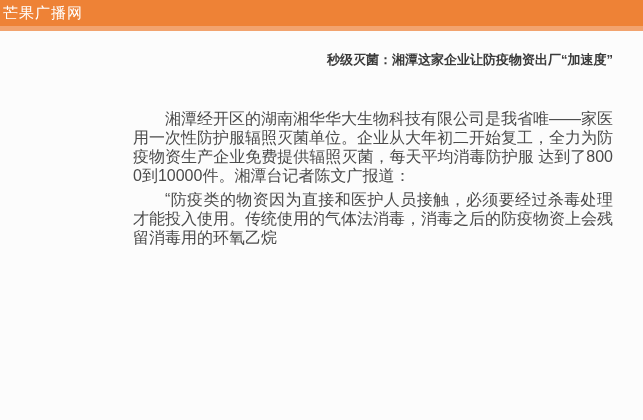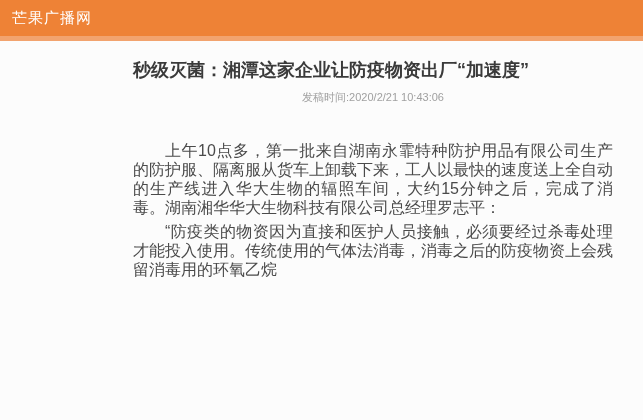--- a/index.html
+++ b/index.html
@@ -12,32 +12,32 @@
     --body-color:#4a4a4a;
   }
   *{box-sizing:border-box;}
   html,body{margin:0;padding:0;}
   body{
     width:643px;height:420px;overflow:hidden;
     background:var(--page-bg);
     font-family:"Liberation Sans","DejaVu Sans",sans-serif;
   }
   .header{
-    height:36px;background:var(--header-bg);
-    display:flex;align-items:center;padding-left:12px;
+    height:26px;background:var(--header-bg);
+    display:flex;align-items:center;padding-left:3px;
   }
   .brand{
     color:var(--header-text);font-size:15px;letter-spacing:1px;cursor:pointer;
   }
   .header-strip{height:5px;background:var(--header-strip);}
   .article{width:480px;margin:0 0 0 133px;}
   h1.title{
     margin:16px 0 0 0;
-    font-size:18px;font-weight:bold;color:var(--title-color);
-    text-align:left;line-height:26px;
+    font-size:13px;font-weight:bold;color:var(--title-color);
+    text-align:right;line-height:26px;
   }
   .meta{
     margin-top:7px;text-align:center;
     font-size:11px;color:var(--meta-color);
   }
   .body{margin-top:36px;}
   .body p{
     margin:0 0 5px 0;
     font-size:16px;line-height:19px;color:var(--body-color);
     text-align:justify;text-indent:2em;
@@ -48,19 +48,18 @@
 <body>
 
 <div class="header">
   <span class="brand">芒果广播网</span>
 </div>
 <div class="header-strip"></div>
 
 <main class="article">
   <h1 class="title">秒级灭菌：湘潭这家企业让防疫物资出厂“加速度”</h1>
 
-  <div class="meta">发稿时间:2020/2/21 10:43:06</div>
 
   <div class="body">
-    <p>上午10点多，第一批来自湖南永霏特种防护用品有限公司生产的防护服、隔离服从货车上卸载下来，工人以最快的速度送上全自动的生产线进入华大生物的辐照车间，大约15分钟之后，完成了消毒。湖南湘华华大生物科技有限公司总经理罗志平：</p>
+    <p>湘潭经开区的湖南湘华华大生物科技有限公司是我省唯——家医用一次性防护服辐照灭菌单位。企业从大年初二开始复工，全力为防疫物资生产企业免费提供辐照灭菌，每天平均消毒防护服 达到了8000到10000件。湘潭台记者陈文广报道：</p>
     <p>“防疫类的物资因为直接和医护人员接触，必须要经过杀毒处理才能投入使用。传统使用的气体法消毒，消毒之后的防疫物资上会残留消毒用的环氧乙烷</p>
   </div>
 </main>
 
 </body></html>

